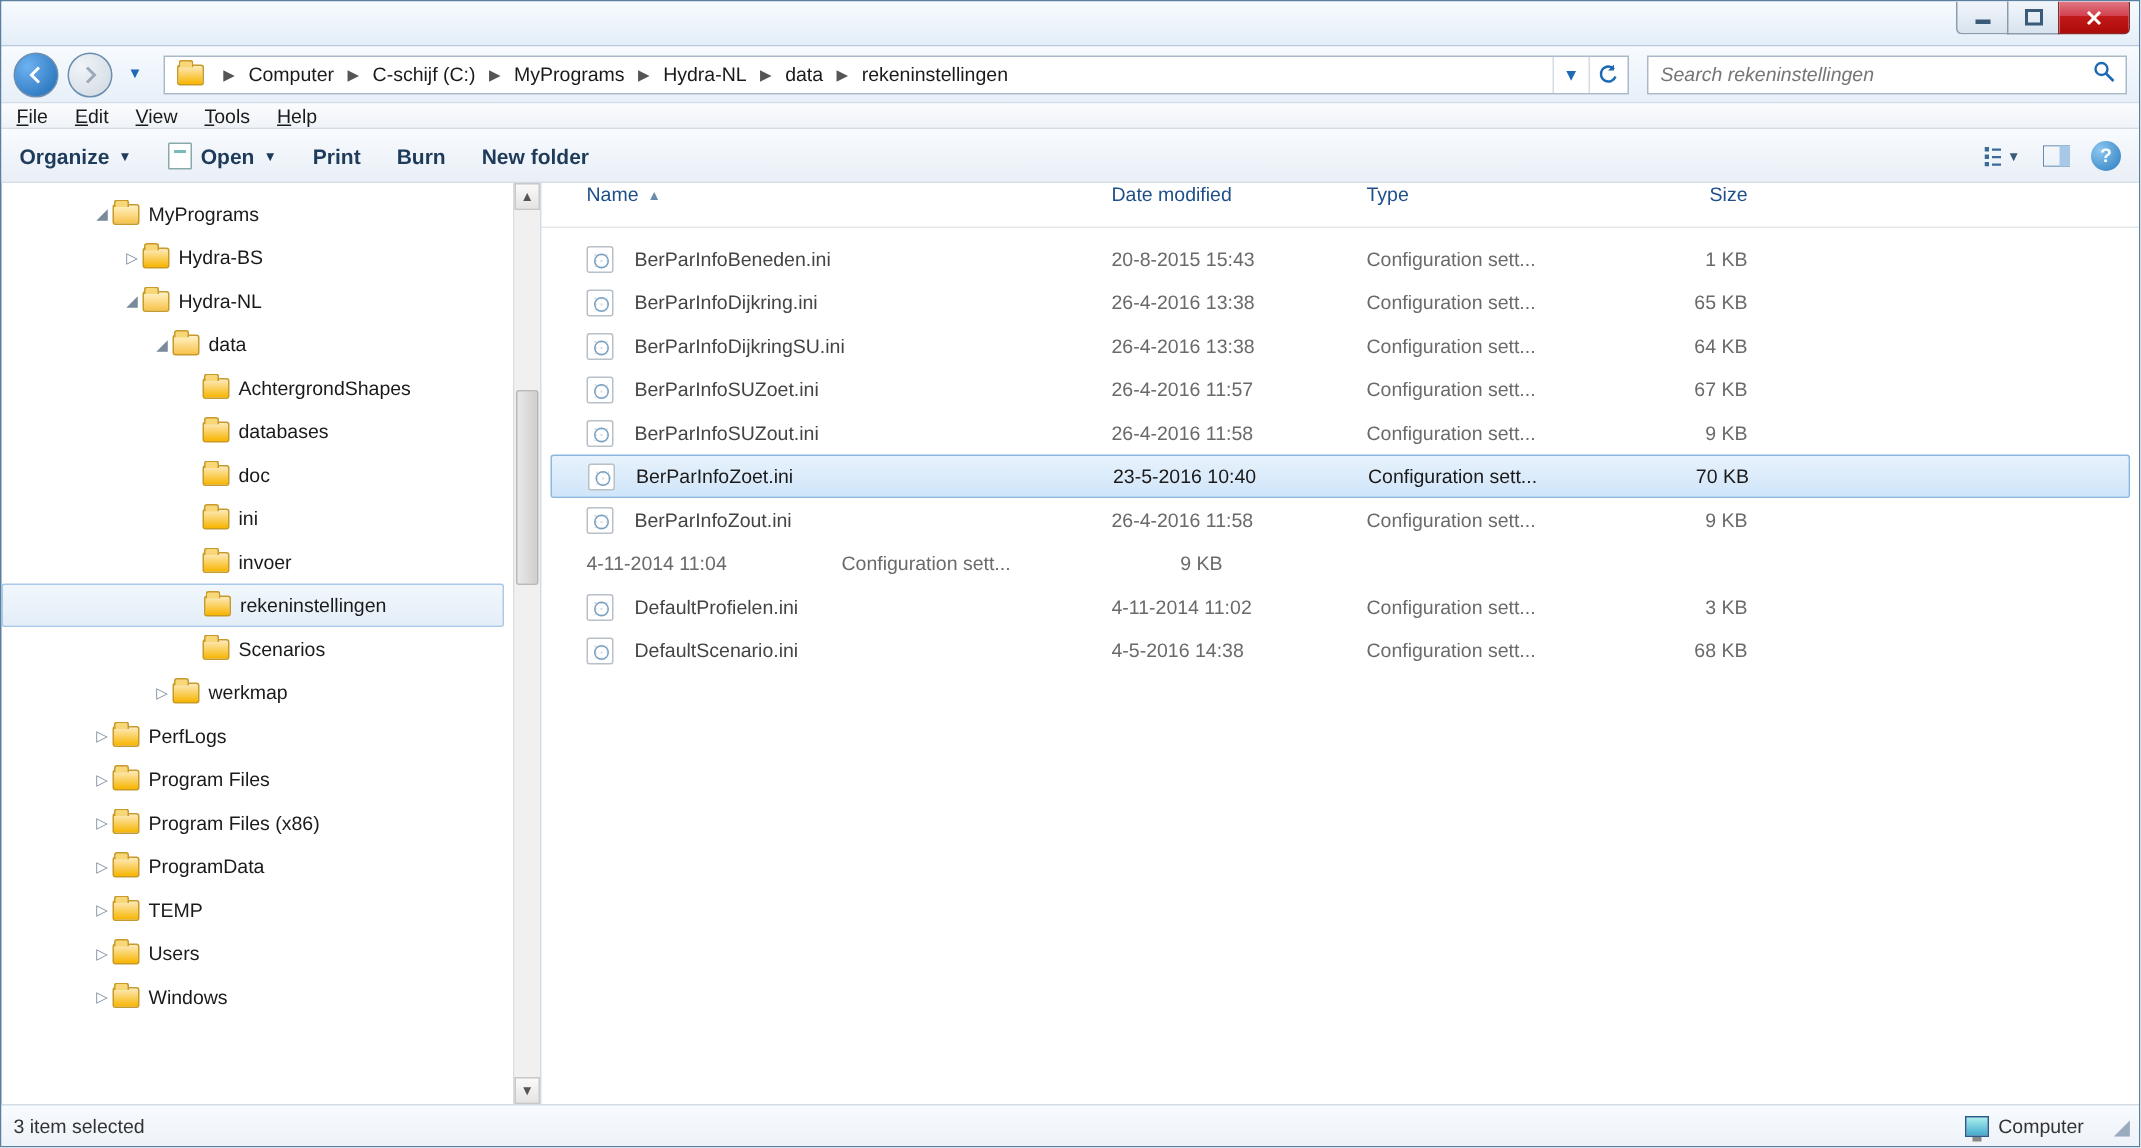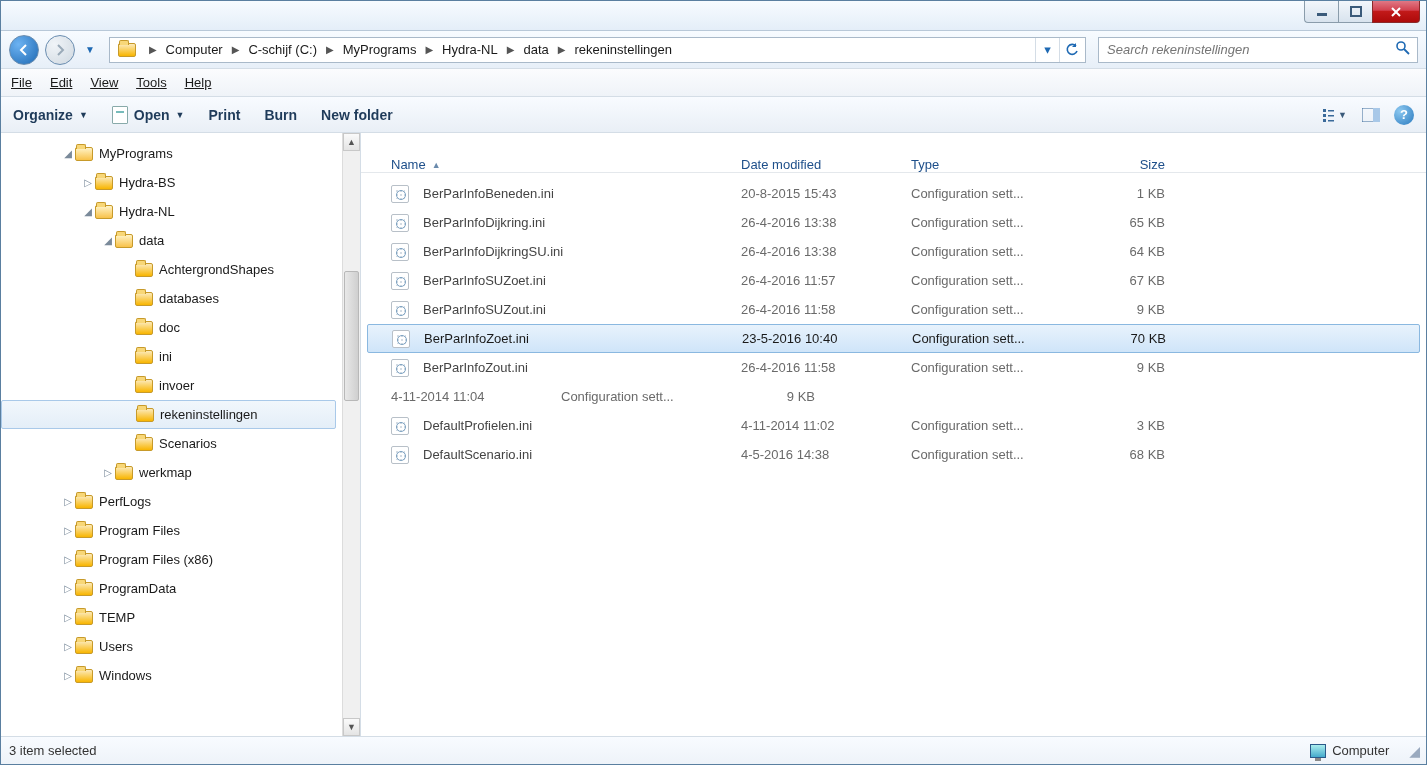--- a/index.html
+++ b/index.html
@@ -22,21 +22,21 @@
   .crumb { display:flex; align-items:center; height:100%; padding:0 6px; white-space:nowrap; cursor:pointer;}
   .crumb-sep { color:#555; font-size:10px; padding:0 3px; }
   .folder-ico-sm { width:18px; height:14px; background:linear-gradient(to bottom,#fceabb,#f8b500); border:1px solid #c79a2a; border-radius:2px; position:relative; margin-right:4px;}
   .folder-ico-sm:before{content:"";position:absolute;top:-4px;left:0;width:8px;height:4px;background:#f8d778;border:1px solid #c79a2a;border-bottom:none;border-radius:2px 2px 0 0;}
   .addr-right { margin-left:auto; display:flex; align-items:center; }
   .addr-btn { width:24px; height:24px; display:flex; align-items:center; justify-content:center; color:#1e69b3; border-left:1px solid #d4dde6; cursor:pointer;}
   .searchbox { width:320px; height:26px; border:1px solid #a9b9c9; background:#fff; display:flex; align-items:center; padding:0 6px; margin-left:6px; }
   .searchbox input { flex:1; border:none; outline:none; font-style:italic; color:#888; font-size:13px; font-family:inherit;}
   .search-ico { color:#1e69b3; font-size:14px; }
   
-  .menubar { height:28px; background:linear-gradient(to bottom,#fbfcfe,#eff3f8); display:flex; align-items:center; padding:0 10px; gap:18px; border-bottom:1px solid #d4dde6; font-size:13px;text-decoration:underline;}
+  .menubar { height:17px; background:linear-gradient(to bottom,#fbfcfe,#eff3f8); display:flex; align-items:center; padding:0 10px; gap:18px; border-bottom:1px solid #d4dde6; font-size:13px;}
   .menubar span u { text-decoration:underline; }
   .menubar span { cursor:pointer; }
   
   .toolbar { height:36px; background:linear-gradient(to bottom,#f8fbff,#e9eff6); display:flex; align-items:center; padding:0 12px; gap:24px; border-bottom:1px solid #d4dde6; font-size:14px; color:#1f3b5a;}
   .tb-item { display:flex; align-items:center; gap:6px; cursor:pointer;font-weight:bold;}
   .tb-drop { font-size:9px; }
   .doc-ico { width:16px; height:18px; background:#fff; border:1px solid #8aa; border-radius:1px; position:relative;}
   .doc-ico:before{content:"";position:absolute;top:4px;left:3px;right:3px;height:2px;background:#7bb;}
   .toolbar-right { margin-left:auto; display:flex; align-items:center; gap:10px;}
   .tb-iconbtn { width:26px; height:22px; display:flex; align-items:center; justify-content:center; border:1px solid transparent; cursor:pointer; color:#3a5a7a;}
@@ -52,21 +52,21 @@
   .indent { display:inline-block; }
   .fico { width:18px; height:14px; background:linear-gradient(to bottom,#fceabb,#f8b500); border:1px solid #c79a2a; border-radius:2px; position:relative; margin-right:6px; flex-shrink:0;}
   .fico:before{content:"";position:absolute;top:-4px;left:0;width:8px;height:4px;background:#f8d778;border:1px solid #c79a2a;border-bottom:none;border-radius:2px 2px 0 0;}
   .fico.open { background:linear-gradient(to bottom,#fff3c6,#f8c24a);}
   .tree-scroll { width:18px; background:#f0f0f0; border-left:1px solid #dcdcdc; display:flex; flex-direction:column;}
   .sc-btn { height:18px; background:linear-gradient(to bottom,#fafafa,#e4e4e4); border:1px solid #c8c8c8; font-size:9px; color:#555; display:flex;align-items:center;justify-content:center; cursor:pointer;}
   .sc-track { flex:1; position:relative; background:#f0f0f0;}
   .sc-thumb { position:absolute; left:1px; right:1px; top:120px; height:130px; background:linear-gradient(to right,#e8e8e8,#cfcfcf); border:1px solid #b8b8b8; border-radius:2px; cursor:pointer;}
   
   .listwrap { flex:1; display:flex; flex-direction:column; }
-  .list-head { height:40px; display:flex; align-items:flex-end; border-bottom:1px solid #e4e8ec; color:#1e4f8a; font-size:13px; padding-left:22px;}
+  .list-head { height:30px; display:flex; align-items:flex-start; border-bottom:1px solid #e4e8ec; color:#1e4f8a; font-size:13px; padding-left:22px;}
   .col { padding:0 8px; }
   .col.name { width:350px; display:flex; align-items:center; gap:6px;}
   .col.date { width:170px; }
   .col.type { width:180px; }
   .col.size { width:90px; text-align:right; }
   .sort-arr { color:#6a8aac; font-size:9px;}
   .list-body { padding-top:6px; }
   .row { height:29px; display:flex; align-items:center; padding-left:22px; color:#444; cursor:pointer;}
   .row.selected { background:linear-gradient(to bottom,#e8f2fc,#cfe5f9); border:1px solid #8ab8e0; border-radius:2px; margin:0 6px; padding-left:16px;}
   .ini-ico { width:18px; height:18px; background:#fff; border:1px solid #b8c0c8; border-radius:2px; position:relative; margin-right:8px; flex-shrink:0;}

